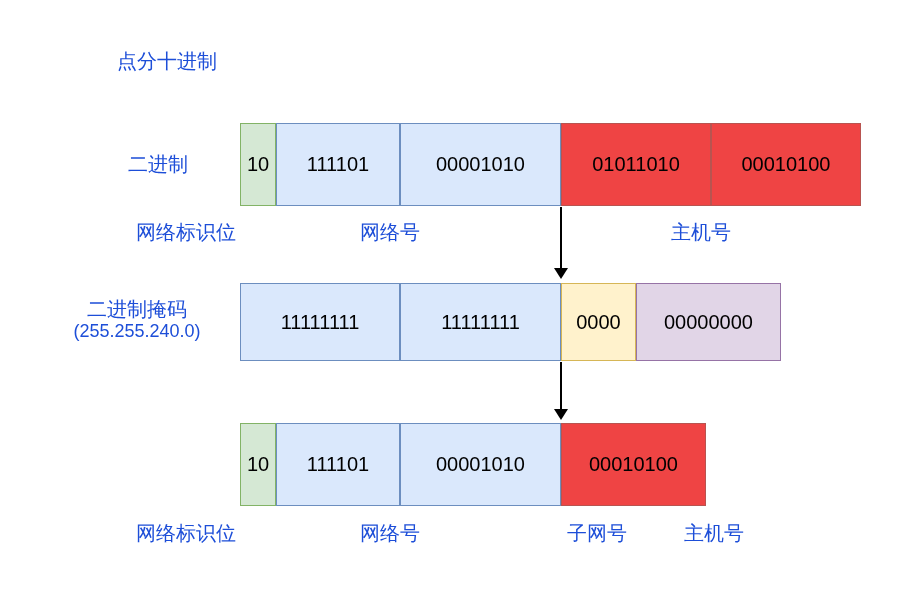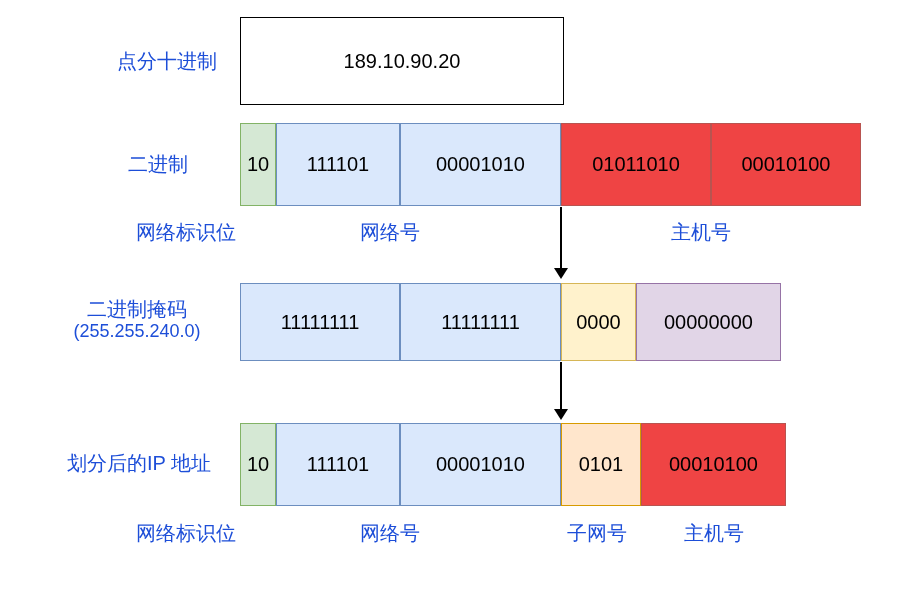--- a/index.html
+++ b/index.html
@@ -71,23 +71,20 @@
     border-right: 7px solid transparent;
     border-top: 11px solid #000000;
   }
 </style>
 </head>
 <body>
 
 <div class="canvas">
 
   <div class="label" style="left:167px; top:61px;">点分十进制</div>
-  <div class="value-box">
-    <span>189.10.90.20</span>
-  </div>
 
   <div class="label" style="left:158px; top:164px;">二进制</div>
   <div class="bar" style="top:123px; height:83px;">
     <div class="cell c-green" style="width:36px;">10</div>
     <div class="cell c-blue" style="width:124px;">111101</div>
     <div class="cell c-blue" style="width:161px;">00001010</div>
     <div class="cell c-red" style="width:150px;">01011010</div>
     <div class="cell c-red" style="width:150px;">00010100</div>
   </div>
   <div class="label" style="left:186px; top:232px;">网络标识位</div>
@@ -106,26 +103,24 @@
     <div class="cell c-blue" style="width:161px;">11111111</div>
     <div class="cell c-yellow" style="width:75px;">0000</div>
     <div class="cell c-purple" style="width:145px;">00000000</div>
   </div>
 
   <div class="arrow" style="left:554px; top:362px;">
     <div class="arrow-line" style="height:47px;"></div>
     <div class="arrow-head"></div>
   </div>
 
-  <div class="label" style="left:139px; top:463px;">划分后的IP 地址</div>
   <div class="bar" style="top:423px; height:83px;">
     <div class="cell c-green" style="width:36px;">10</div>
     <div class="cell c-blue" style="width:124px;">111101</div>
     <div class="cell c-blue" style="width:161px;">00001010</div>
-    <div class="cell c-orange" style="width:80px;">0101</div>
     <div class="cell c-red" style="width:145px;">00010100</div>
   </div>
   <div class="label" style="left:186px; top:533px;">网络标识位</div>
   <div class="label" style="left:390px; top:533px;">网络号</div>
   <div class="label" style="left:597px; top:533px;">子网号</div>
   <div class="label" style="left:714px; top:533px;">主机号</div>
 
 </div>
 
 </body></html>

